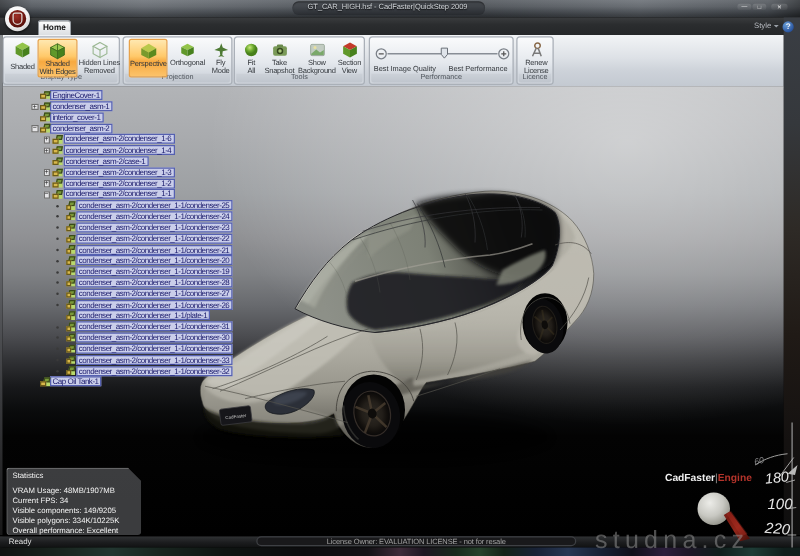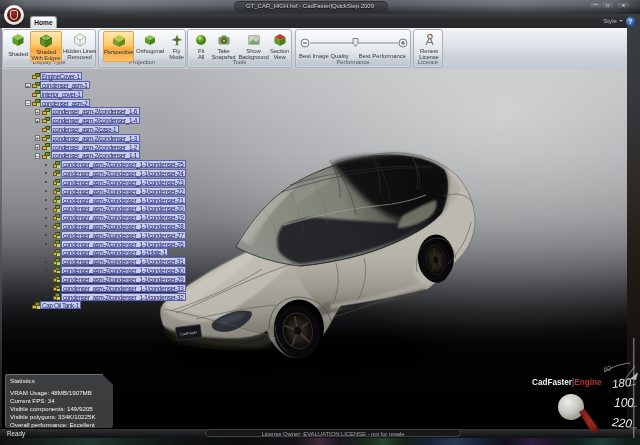--- a/index.html
+++ b/index.html
@@ -586,13 +586,14 @@
 
  <div id="cflogo">CadFaster<span class="bar">|</span><span class="e">Engine</span></div>
  <div id="sphere"></div>
 
  <div id="leftedge"></div>
     <div id="rightedge"></div>
  <div id="statusbar"></div>
  <div id="ready">Ready</div>
  <div id="licpill">License Owner: EVALUATION LICENSE - not for resale</div>
  <div id="taskbar"></div>
+ <div id="wm">studna.cz</div>
 </div>
 
 </body></html>

